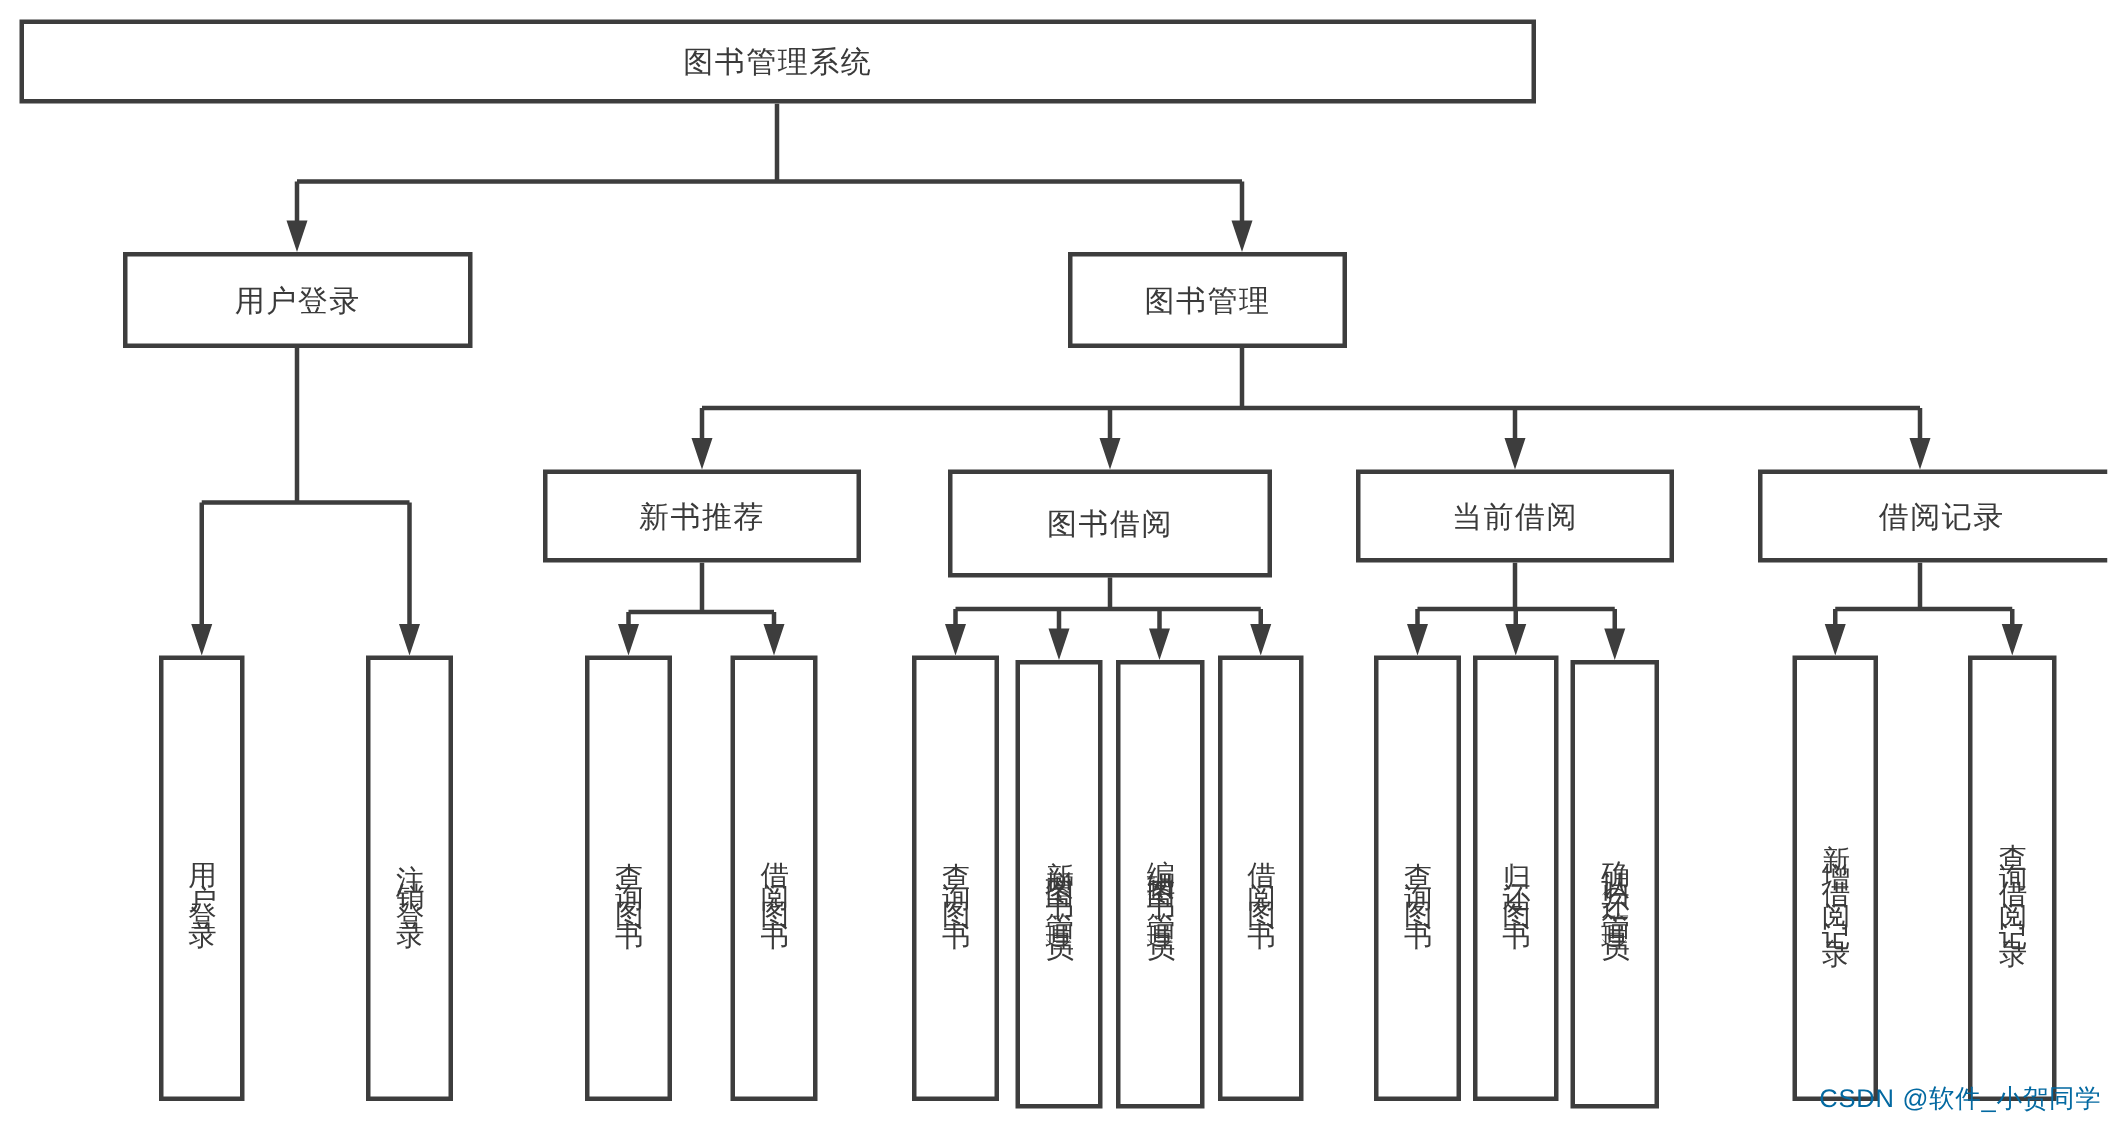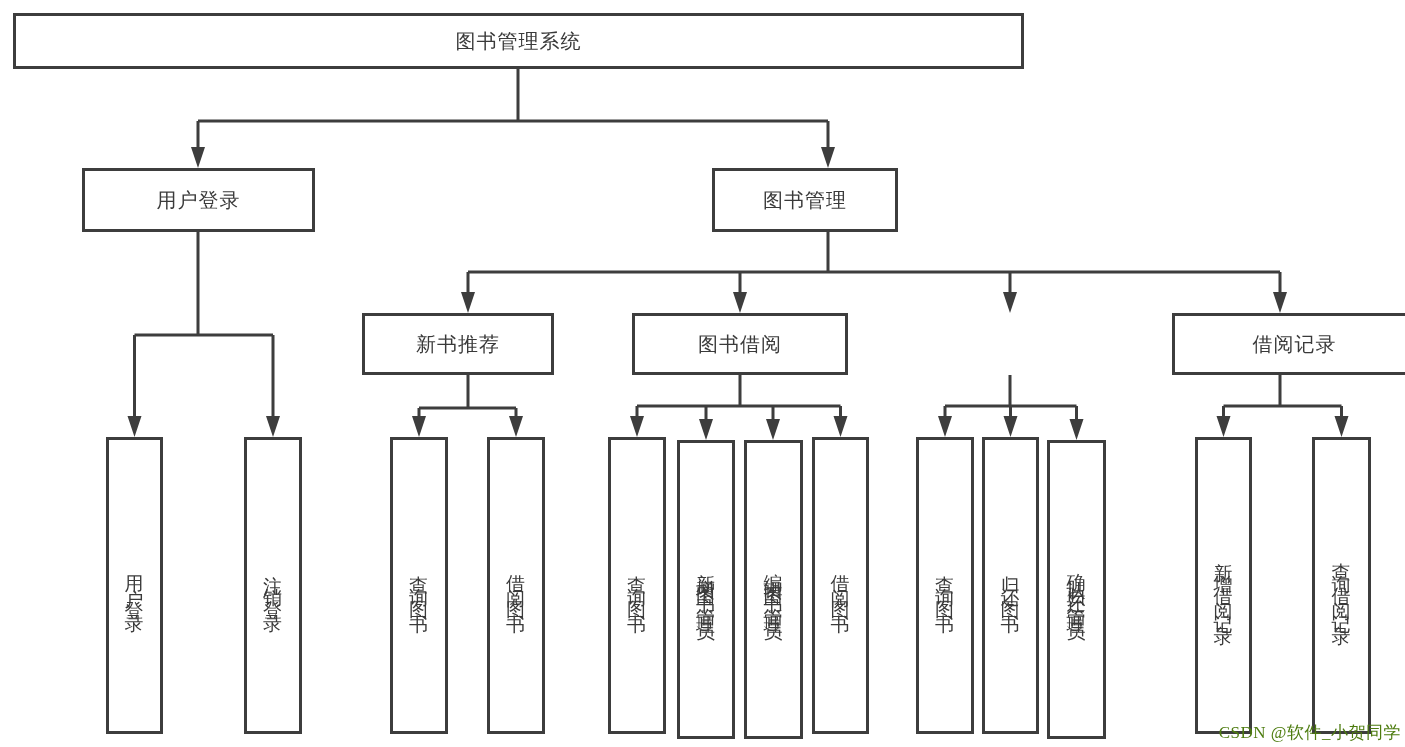--- a/index.html
+++ b/index.html
@@ -1,20 +1,20 @@
 <!DOCTYPE html>
 <html><head>
 <meta charset="utf-8">
 <style>
   html,body{margin:0;padding:0;background:#fff;}
   #stage{
     position:relative;
     width:1405px;height:747px;
     background:#fff;
-    font-family:Liberation Serif, serif;
+    font-family:Liberation Sans, sans-serif;
     color:#3a3a3a;
     overflow:hidden;
   }
   #connector-layer{
     position:absolute;left:0;top:0;width:1405px;height:747px;
     pointer-events:none;
   }
   .hbox{
     position:absolute;
     box-sizing:border-box;
@@ -39,21 +39,21 @@
     letter-spacing:13px;
     line-height:1;
     z-index:2;
   }
   .vbox.tight{letter-spacing:7px;}
   .vbox.shift{top:440px;height:299px;}
   #watermark{
     position:absolute;
     right:4px;bottom:3px;
     font-size:17px;
-    color:#4d7c0f;
+    color:#0369a1;
     letter-spacing:0.5px;
     z-index:5;
     white-space:nowrap;
   }
 </style>
 </head>
 <body>
 
 <div id="stage">
 
@@ -84,22 +84,23 @@
              M1069.5 419 L1083.5 419 L1076.5 440 Z
              M1216.5 416 L1230.5 416 L1223.5 437 Z
              M1334.5 416 L1348.5 416 L1341.5 437 Z"></path>
   </svg>
 
   <div class="hbox" style="left:13px;top:13px;width:1011px;height:56px">图书管理系统</div>
 
   <div class="hbox" style="left:82px;top:168px;width:233px;height:64px">用户登录</div>
   <div class="hbox" style="left:712px;top:168px;width:186px;height:64px">图书管理</div>
 
-  <div class="hbox" style="left:362px;top:313px;width:192px;height:62px">新书推荐</div>
-  <div class="hbox" style="left:632px;top:313px;width:216px;height:62px">图书借阅</div>
+  <div class="hbox" style="left:362px;top:313px;width:212px;height:62px">新书推荐</div>
+  <div class="hbox" style="left:632px;top:313px;width:216px;height:72px">图书借阅</div>
+  <div class="hbox" style="left:904px;top:313px;width:212px;height:62px">当前借阅</div>
   <div class="hbox" style="left:1172px;top:313px;width:245px;height:62px">借阅记录</div>
 
   <div class="vbox" style="left:106px;width:57px">用户登录</div>
   <div class="vbox" style="left:244px;width:58px">注销登录</div>
 
   <div class="vbox" style="left:390px;width:58px">查询图书</div>
   <div class="vbox" style="left:487px;width:58px">借阅图书</div>
 
   <div class="vbox" style="left:608px;width:58px">查询图书</div>
   <div class="vbox tight shift" style="left:677px;width:58px">新增图书（管理员）</div>

